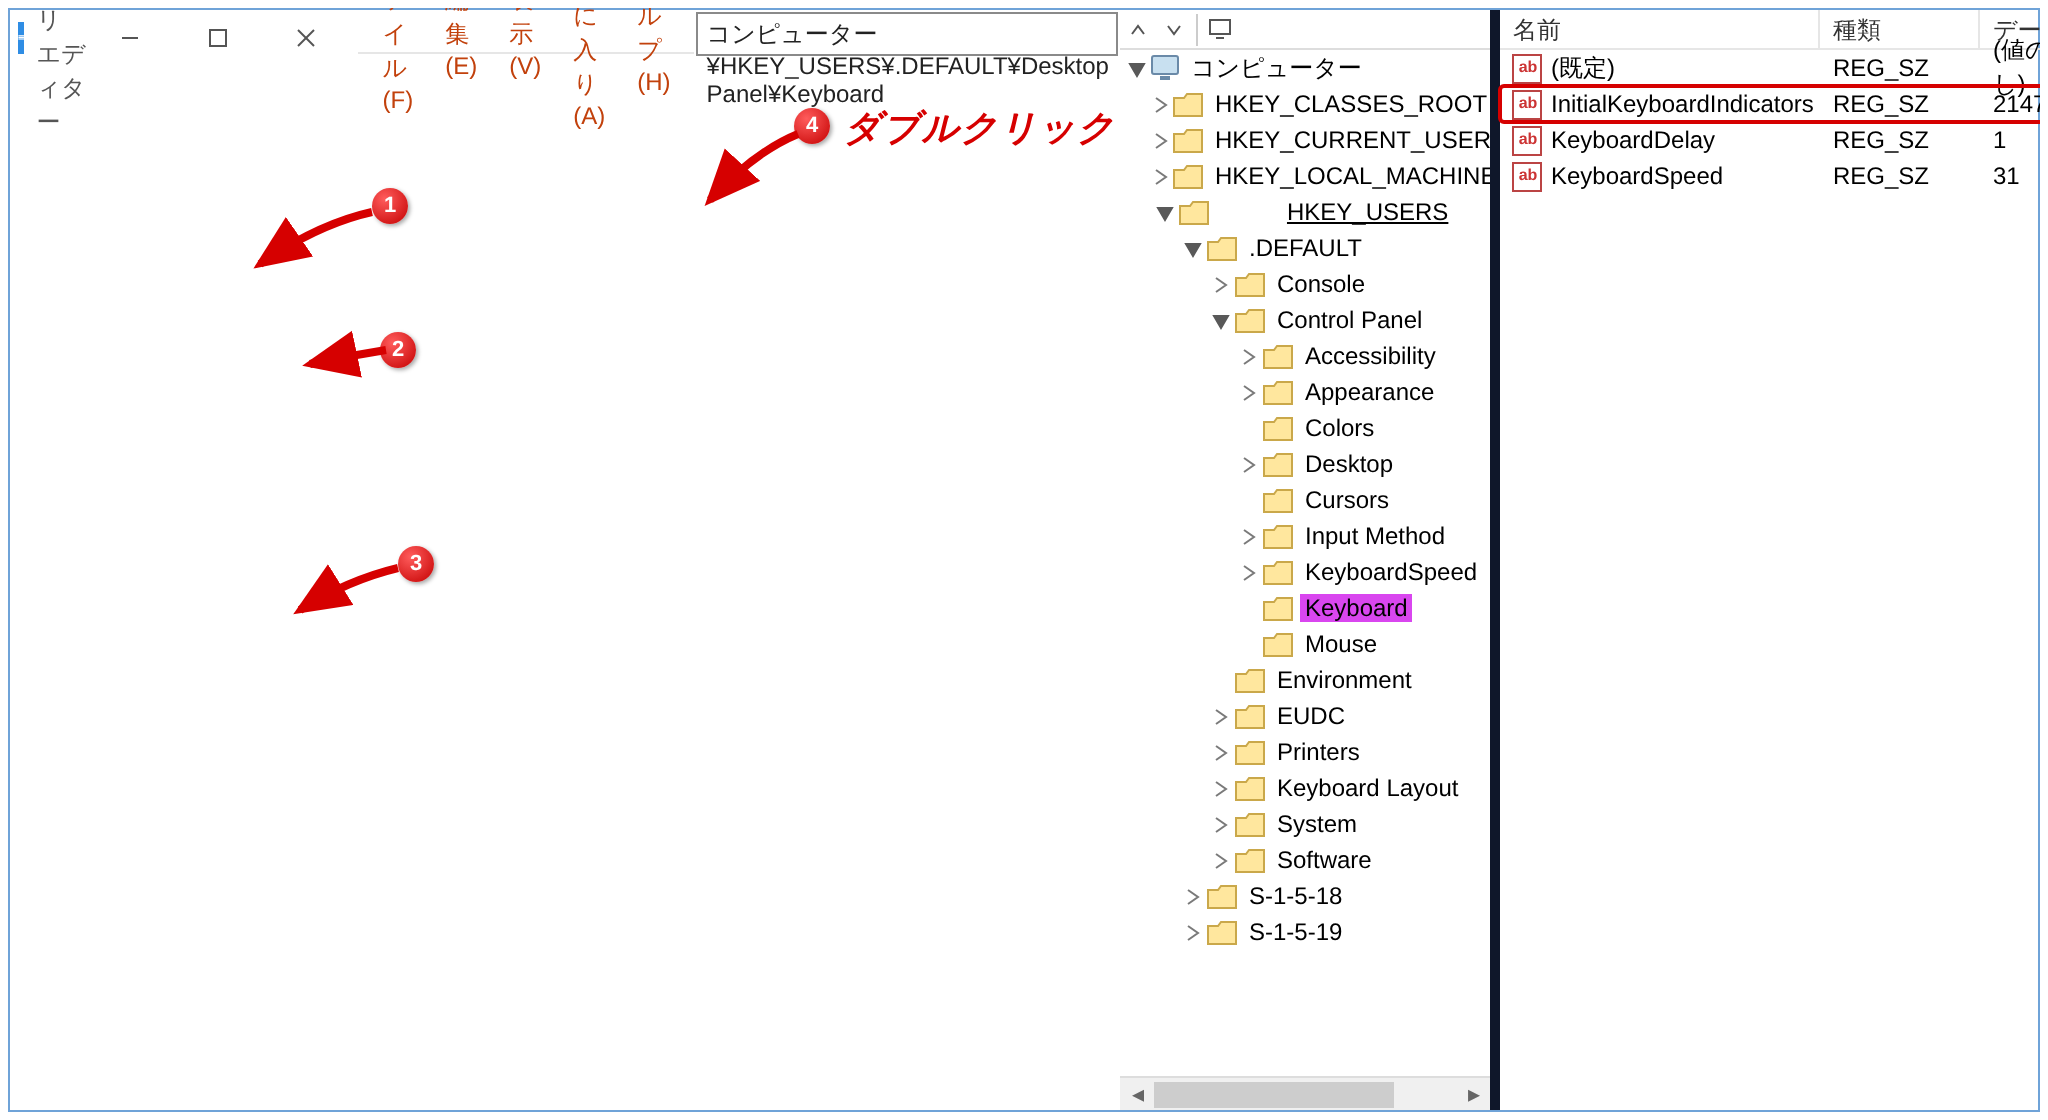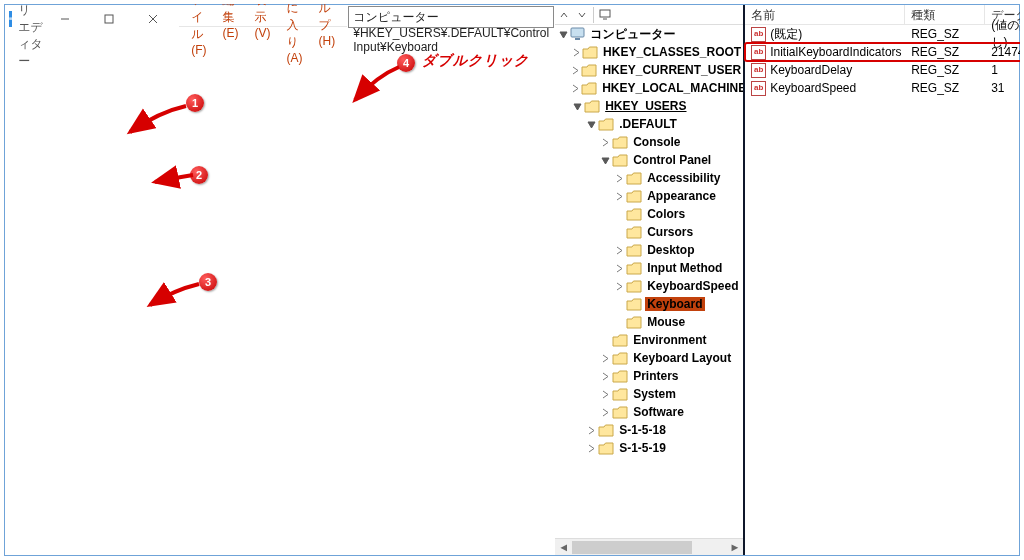--- a/index.html
+++ b/index.html
@@ -11,36 +11,36 @@
   .titlebar .title { color: #555; }
   .winctl { margin-left: auto; display: flex; }
   .winctl .btn { width: 44px; height: 28px; display: flex; align-items: center; justify-content: center; color: #555; }
 
   .menubar { height: 22px; display: flex; align-items: center; padding: 0 4px; border-bottom: 1px solid #e6e6e6; }
   .menubar .mi { padding: 2px 8px; color: #c2410c; }
 
   .addr { height: 22px; border: 1px solid #8a8a8a; margin: 1px; padding: 2px 4px; color: #222; }
 
   .split { flex: 1; display: flex; min-height: 0; }
-  .tree-pane { width: 190px; display: flex; flex-direction: column; border-right: 2px solid #0f172a; font-weight: bold; }
+  .tree-pane { width: 190px; display: flex; flex-direction: column; border-right: 5px solid #0f172a; }
   .tree-pane .toolbar { height: 20px; border-bottom: 1px solid #ddd; display:flex; align-items:center; }
   .tv-btn { width:18px; height:18px; display:flex; align-items:center; justify-content:center; color:#555; }
   .sep { width:1px; background:#ccc; height:16px; margin:0 2px;}
   .tree-wrap { flex:1; overflow:hidden; position:relative; }
   .tree { position:absolute; inset:0; overflow-y:hidden; overflow-x:hidden; }
   ul.treeview, ul.treeview ul { list-style:none; }
   ul.treeview ul { margin-left: 14px; }
   li.node { white-space: nowrap; }
   li.node > .row { display:flex; align-items:center; height:18px; padding-left: 2px; }
   .tw { width:12px; height:12px; display:inline-flex; align-items:center; justify-content:center; margin-right:1px; }
   .tw svg { width:9px; height:9px; }
   .fld { width:16px; height:13px; margin-right:3px; flex-shrink:0; }
   .fld svg { width:16px; height:13px; }
   .lbl { color:#000; padding: 0 2px; }
-  .row.selected .lbl { background:#c2410c; }
+  .row.selected .lbl { background:#d946ef; }
   .computer-ic { width:15px; height:14px; margin-right:3px; }
 
   .list-pane { flex:1; display:flex; flex-direction:column; }
   .lheader { height:20px; display:flex; border-bottom:1px solid #e6e6e6; }
   .lheader .col { padding: 2px 6px; border-right:1px solid #e6e6e6; color:#333; }
   .col.name { width:160px; } .col.type { width:80px; } .col.data { flex:1; }
   .lrows { flex:1; position:relative; }
   .lrow { display:flex; align-items:center; height:18px; }
   .lrow.selected { outline: 2px solid #d60000; outline-offset:-1px; border-radius:2px; }
   .lrow .cell { padding: 0 6px; display:flex; align-items:center; }
@@ -50,22 +50,22 @@
 
   .scroll-x { height:17px; background:#f0f0f0; display:flex; align-items:center; border-top:1px solid #ddd; }
   .sx-btn { width:17px; height:17px; display:flex; align-items:center; justify-content:center; color:#666; }
   .sx-track { flex:1; height:17px; position:relative; }
   .sx-thumb { position:absolute; left:0; top:2px; height:13px; width:120px; background:#cdcdcd; }
 
   
   .ann { position:absolute; pointer-events:none; }
   .num-c { width:18px; height:18px; border-radius:50%; background: radial-gradient(circle at 35% 30%, #ff5c5c, #c40000); color:#fff; font-weight:bold; font-size:11px; display:flex; align-items:center; justify-content:center; box-shadow: 1px 1px 2px rgba(0,0,0,.35); }
   .arrow-svg { position:absolute; overflow:visible; }
-  .ann-text { position:absolute; font-weight:800; color:#d60000; font-size:14px; text-shadow: 0 0 2px #fff, 0 0 2px #fff; font-style: italic; letter-spacing:1px; }
-  .hl-key { text-decoration: underline; }
+  .ann-text { position:absolute; font-weight:800; color:#d60000; font-size:18px; text-shadow: 0 0 2px #fff, 0 0 2px #fff; font-style: italic; letter-spacing:1px; }
+  .hl-key { text-decoration: underline; margin-left: 33px; }
 </style>
 </head>
 <body>
 
 <div class="wrap">
   <div class="titlebar">
     <span class="icon">
       <svg viewBox="0 0 16 16">
           <rect x="1" y="3" width="14" height="3" fill="#fff"></rect>
           <rect x="1" y="7" width="14" height="3" fill="#fff"></rect>
@@ -94,21 +94,21 @@
   </div>
 
   <div class="menubar">
     <span class="mi">ファイル(F)</span>
     <span class="mi">編集(E)</span>
     <span class="mi">表示(V)</span>
     <span class="mi">お気に入り(A)</span>
     <span class="mi">ヘルプ(H)</span>
   </div>
 
-  <div class="addr">コンピューター¥HKEY_USERS¥.DEFAULT¥Control Input¥Keyboard</div>
+  <div class="addr">コンピューター¥HKEY_USERS¥.DEFAULT¥Desktop Panel¥Keyboard</div>
 
   <div class="split">
     <div class="tree-pane">
       <div class="toolbar">
         <span class="tv-btn">
             <svg width="10" height="10" viewBox="0 0 10 10">
               <polyline points="2,7 5,3 8,7" fill="none" stroke="#555"></polyline>
             </svg>
           </span>
         <span class="tv-btn">
@@ -262,42 +262,42 @@
                                 <div class="row">
                                   <span class="tw"></span>
                                   <span class="fld"><svg viewBox="0 0 16 13">
                                       <path d="M1 3 L6 3 L7.5 1 L15 1 L15 12 L1 12 Z" fill="#ffe79e" stroke="#caa84a"></path>
                                     </svg></span>
                                   <span class="lbl">Colors</span>
                                 </div>
                               </li>
                           <li class="node">
                                 <div class="row">
-                                  <span class="tw"></span>
-                                  <span class="fld"><svg viewBox="0 0 16 13">
-                                      <path d="M1 3 L6 3 L7.5 1 L15 1 L15 12 L1 12 Z" fill="#ffe79e" stroke="#caa84a"></path>
-                                    </svg></span>
-                                  <span class="lbl">Cursors</span>
-                                </div>
-                              </li>
-                          <li class="node">
-                                <div class="row">
                                   <span class="tw">
                                     <svg viewBox="0 0 9 9">
                                       <path d="M2 1 L7 4.5 L2 8" fill="none" stroke="#7a7a7a"></path>
                                     </svg>
                                   </span>
                                   <span class="fld"><svg viewBox="0 0 16 13">
                                       <path d="M1 3 L6 3 L7.5 1 L15 1 L15 12 L1 12 Z" fill="#ffe79e" stroke="#caa84a"></path>
                                     </svg></span>
                                   <span class="lbl">Desktop</span>
                                 </div>
                               </li>
                           <li class="node">
                                 <div class="row">
+                                  <span class="tw"></span>
+                                  <span class="fld"><svg viewBox="0 0 16 13">
+                                      <path d="M1 3 L6 3 L7.5 1 L15 1 L15 12 L1 12 Z" fill="#ffe79e" stroke="#caa84a"></path>
+                                    </svg></span>
+                                  <span class="lbl">Cursors</span>
+                                </div>
+                              </li>
+                          <li class="node">
+                                <div class="row">
                                   <span class="tw">
                                     <svg viewBox="0 0 9 9">
                                       <path d="M2 1 L7 4.5 L2 8" fill="none" stroke="#7a7a7a"></path>
                                     </svg>
                                   </span>
                                   <span class="fld"><svg viewBox="0 0 16 13">
                                       <path d="M1 3 L6 3 L7.5 1 L15 1 L15 12 L1 12 Z" fill="#ffe79e" stroke="#caa84a"></path>
                                     </svg></span>
                                   <span class="lbl">Input Method</span>
                                 </div>
@@ -347,34 +347,47 @@
                       <li class="node">
                             <div class="row">
                               <span class="tw">
                                 <svg viewBox="0 0 9 9">
                                   <path d="M2 1 L7 4.5 L2 8" fill="none" stroke="#7a7a7a"></path>
                                 </svg>
                               </span>
                               <span class="fld"><svg viewBox="0 0 16 13">
                                   <path d="M1 3 L6 3 L7.5 1 L15 1 L15 12 L1 12 Z" fill="#ffe79e" stroke="#caa84a"></path>
                                 </svg></span>
+                              <span class="lbl">EUDC</span>
+                            </div>
+                          </li>
+                      <li class="node">
+                            <div class="row">
+                              <span class="tw">
+                                <svg viewBox="0 0 9 9">
+                                  <path d="M2 1 L7 4.5 L2 8" fill="none" stroke="#7a7a7a"></path>
+                                </svg>
+                              </span>
+                              <span class="fld"><svg viewBox="0 0 16 13">
+                                  <path d="M1 3 L6 3 L7.5 1 L15 1 L15 12 L1 12 Z" fill="#ffe79e" stroke="#caa84a"></path>
+                                </svg></span>
+                              <span class="lbl">Printers</span>
+                            </div>
+                          </li>
+                      <li class="node">
+                            <div class="row">
+                              <span class="tw">
+                                <svg viewBox="0 0 9 9">
+                                  <path d="M2 1 L7 4.5 L2 8" fill="none" stroke="#7a7a7a"></path>
+                                </svg>
+                              </span>
+                              <span class="fld"><svg viewBox="0 0 16 13">
+                                  <path d="M1 3 L6 3 L7.5 1 L15 1 L15 12 L1 12 Z" fill="#ffe79e" stroke="#caa84a"></path>
+                                </svg></span>
                               <span class="lbl">Keyboard Layout</span>
-                            </div>
-                          </li>
-                      <li class="node">
-                            <div class="row">
-                              <span class="tw">
-                                <svg viewBox="0 0 9 9">
-                                  <path d="M2 1 L7 4.5 L2 8" fill="none" stroke="#7a7a7a"></path>
-                                </svg>
-                              </span>
-                              <span class="fld"><svg viewBox="0 0 16 13">
-                                  <path d="M1 3 L6 3 L7.5 1 L15 1 L15 12 L1 12 Z" fill="#ffe79e" stroke="#caa84a"></path>
-                                </svg></span>
-                              <span class="lbl">Printers</span>
                             </div>
                           </li>
                       <li class="node">
                             <div class="row">
                               <span class="tw">
                                 <svg viewBox="0 0 9 9">
                                   <path d="M2 1 L7 4.5 L2 8" fill="none" stroke="#7a7a7a"></path>
                                 </svg>
                               </span>
                               <span class="fld"><svg viewBox="0 0 16 13">

